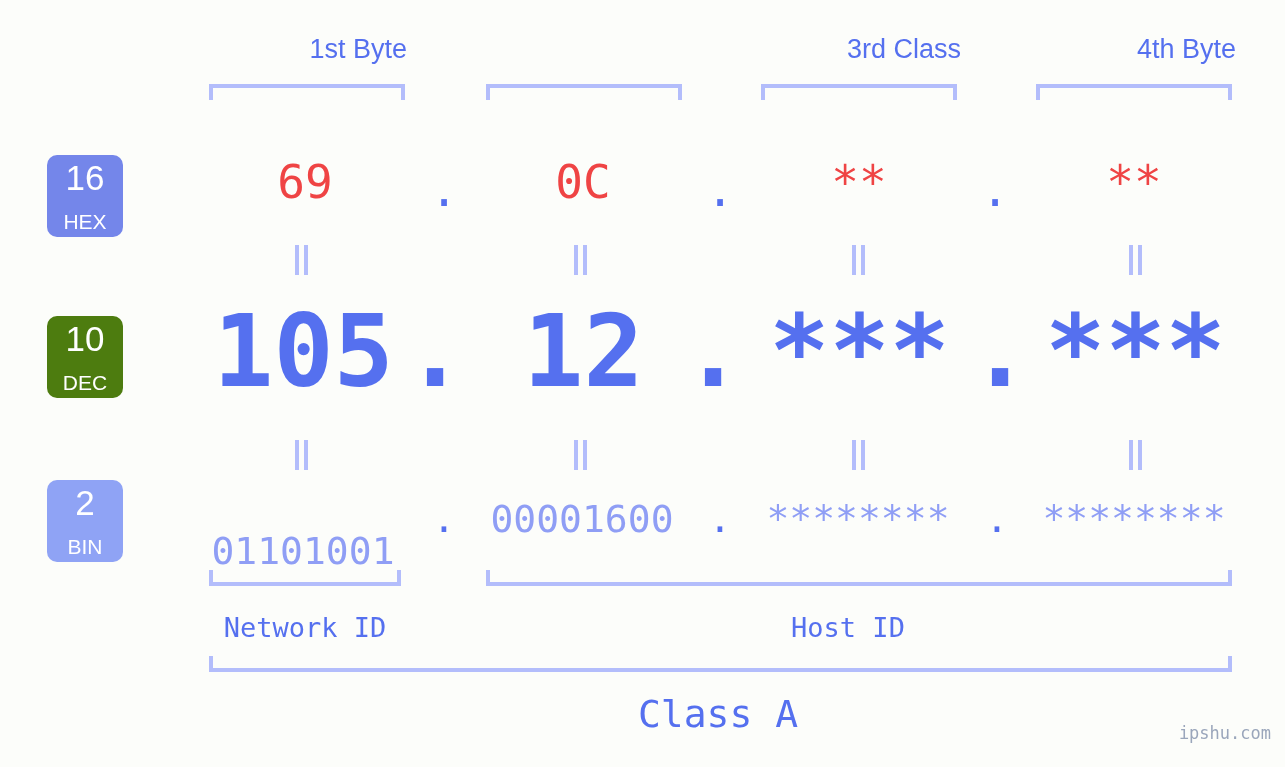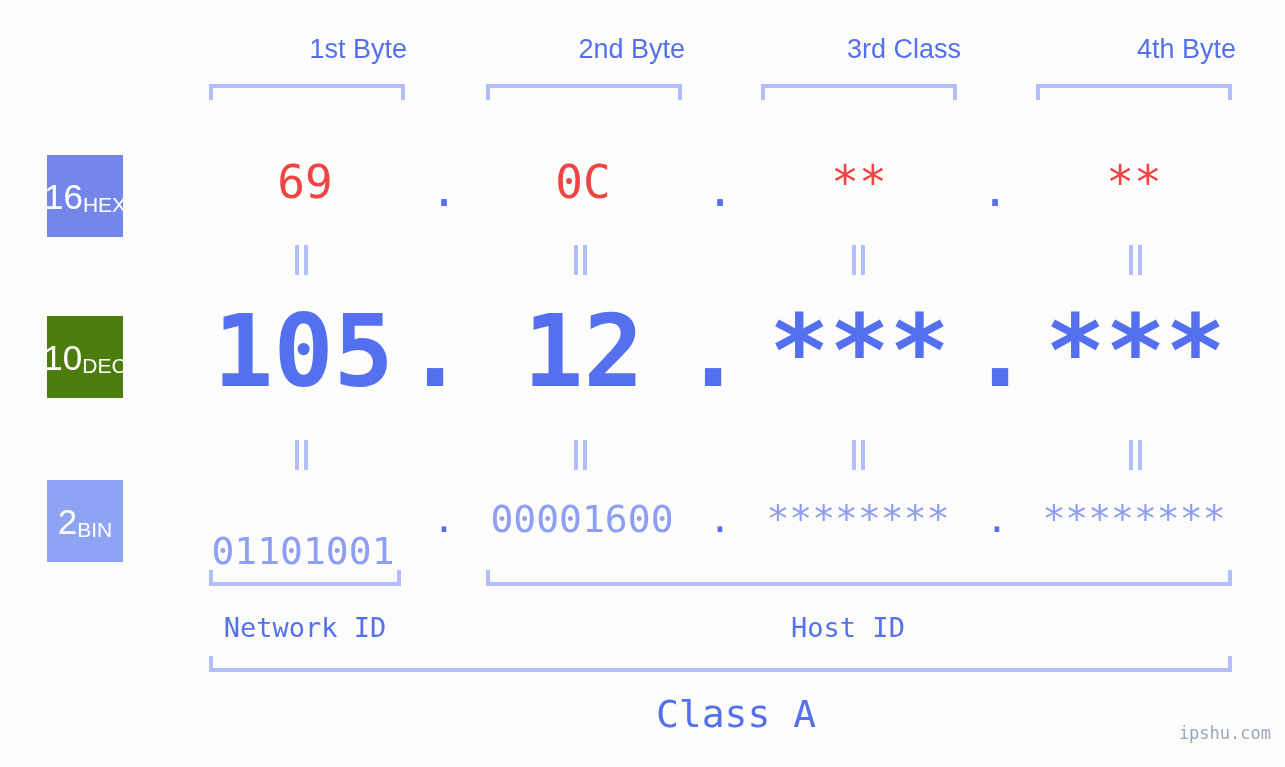--- a/index.html
+++ b/index.html
@@ -47,22 +47,23 @@
     border-left: 4px solid #b3bdfb;
     border-right: 4px solid #b3bdfb;
     height: 16px;
   }
 
   
   .badge {
     position: absolute;
     width: 76px;
     height: 82px;
-    border-radius: 0;
+    border-radius: 10px;
     display: flex;
+    flex-direction: column;
     align-items: center;
     justify-content: center;
     color: #ffffff;
     line-height: 1;
   }
   .badge .num {
     font-family: "Liberation Sans", sans-serif;
     font-size: 35px;
     font-weight: 400;
     letter-spacing: 0px;
@@ -150,21 +151,20 @@
     color: #9aa6bb;
     white-space: nowrap;
   }
 </style>
 </head>
 <body>
 
 <div id="stage">
 
   <div class="byte-title" style="left:207px; top:34px; width:200px;">1st Byte</div>
-  <div class="byte-title" style="left:485px; top:34px; width:200px;">2nd Byte</div>
   <div class="byte-title" style="left:761px; top:34px; width:200px;">3rd Class</div>
   <div class="byte-title" style="left:1036px; top:34px; width:200px;">4th Byte</div>
 
   <div class="bracket bracket-down" style="left:209px; top:84px; width:196px;"></div>
   <div class="bracket bracket-down" style="left:486px; top:84px; width:196px;"></div>
   <div class="bracket bracket-down" style="left:761px; top:84px; width:196px;"></div>
   <div class="bracket bracket-down" style="left:1036px; top:84px; width:196px;"></div>
 
   <div class="badge" style="left:47px; top:155px; background:#7486ea;">
     <span class="num">16</span>
@@ -243,17 +243,17 @@
     <div class="val" style="left:1034px; top:497px; width:200px;">********</div>
   </div>
 
   <div class="bracket bracket-up" style="left:209px; top:570px; width:192px;"></div>
   <div class="bracket bracket-up" style="left:486px; top:570px; width:746px;"></div>
 
   <div class="sec-label" style="left:748px; top:612px; width:200px;">Host ID</div>
   <div class="sec-label" style="left:205px; top:612px; width:200px;">Network ID</div>
 
   <div class="bracket bracket-up" style="left:209px; top:656px; width:1023px;"></div>
-  <div class="class-label" style="left:624px; top:692px; width:224px;">Class A</div>
+  <div class="class-label" style="left:606px; top:692px; width:224px;">Class A</div>
 
   <div class="watermark">ipshu.com</div>
 
 </div>
 
 </body></html>

